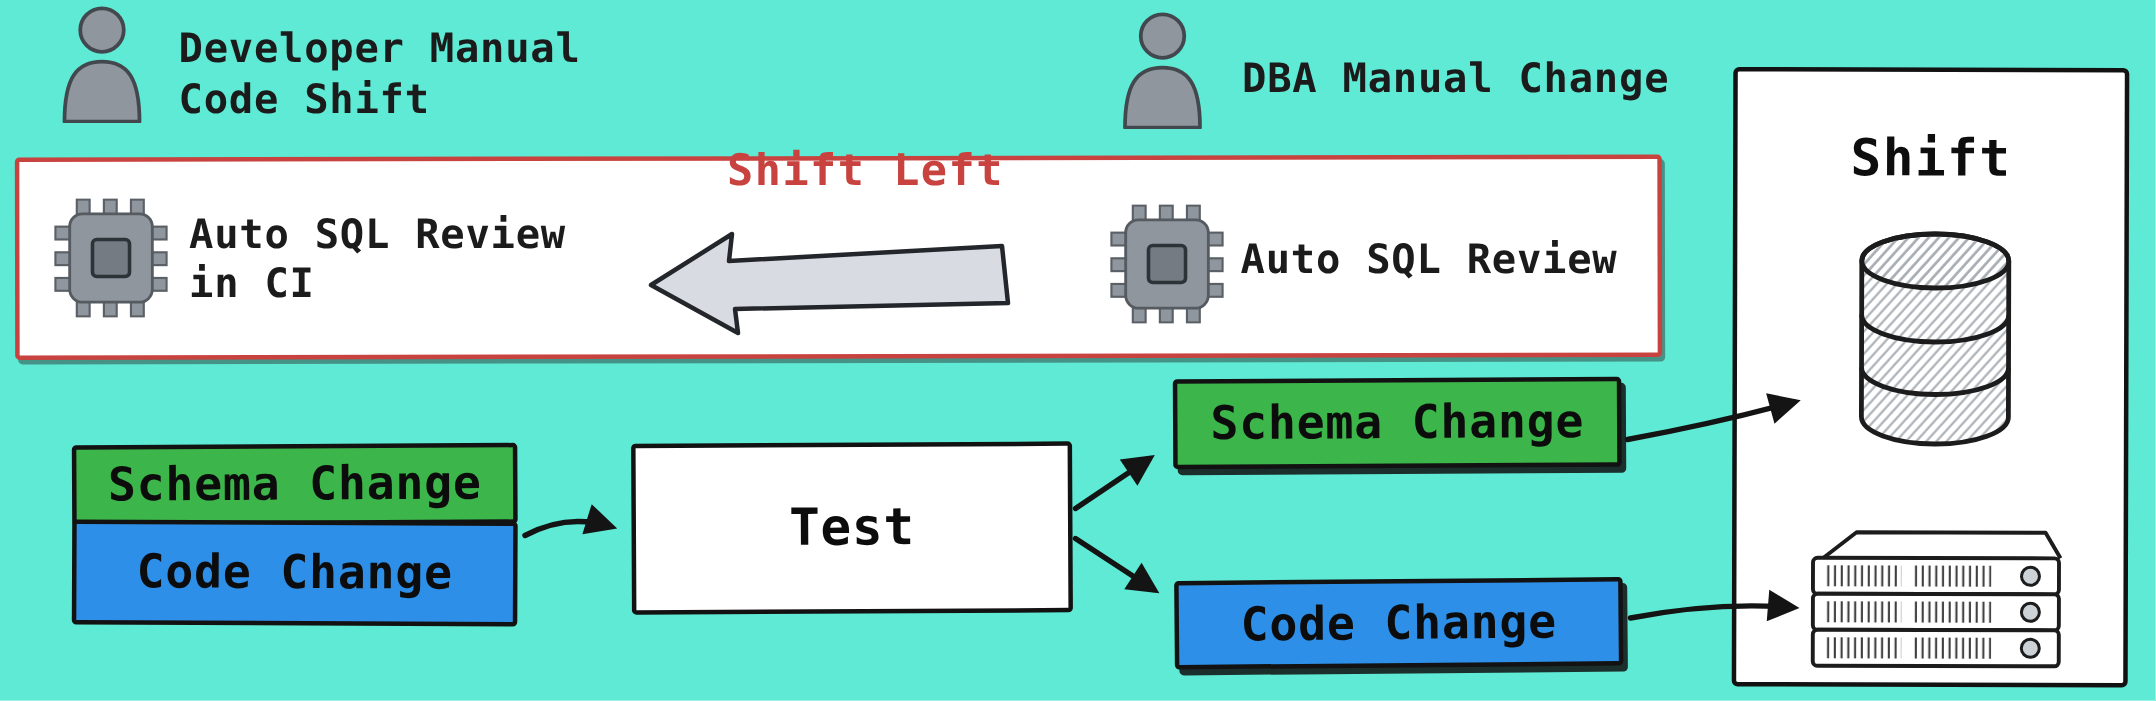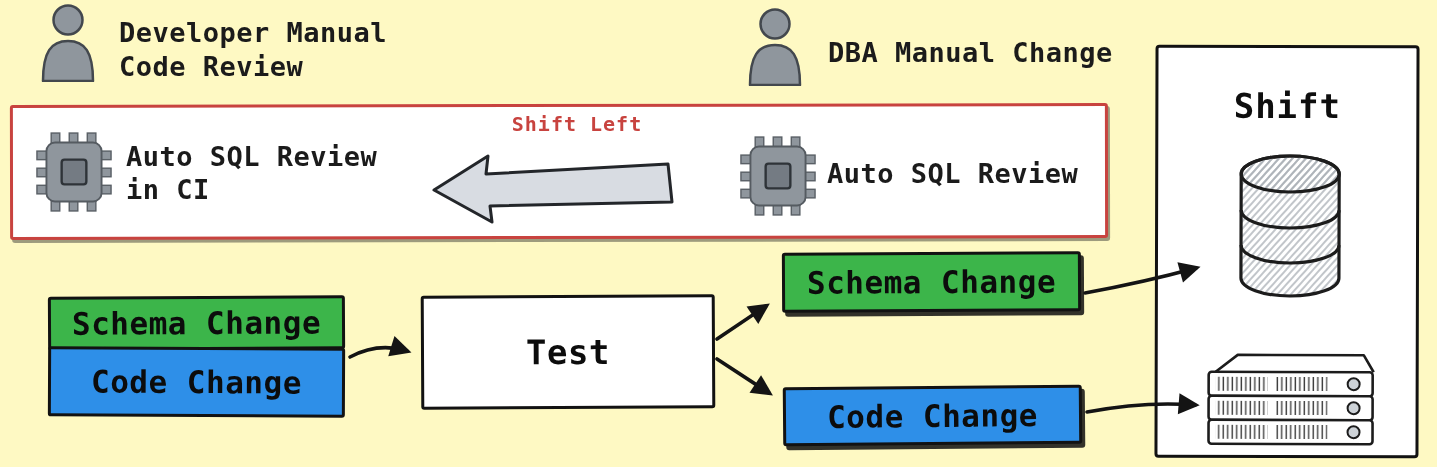--- a/index.html
+++ b/index.html
@@ -1,29 +1,29 @@
 <!DOCTYPE html>
 <html><head>
 <meta charset="utf-8">
 <style>
   * { margin:0; padding:0; box-sizing:border-box; }
   body { background:#ffffff; font-family:"DejaVu Sans Mono","Liberation Mono",monospace; }
-  .canvas { position:relative; width:1437px; height:467px; background:#fef9c3; overflow:hidden; }
+  .canvas { position:relative; width:1437px; height:467px; background:#5eead4; overflow:hidden; }
   .abs { position:absolute; }
   .label { position:absolute; font-weight:700; color:#1b1b1b; }
   .actor-label { font-size:27px; line-height:34px; letter-spacing:0.5px; }
   .chip-label { font-size:27px; line-height:33px; letter-spacing:0.5px; }
   .red-panel {
     position:absolute; left:10px; top:104px; width:1098px; height:135px;
     border:3px solid #c8433f; background:#ffffff; border-radius:3px;
     box-shadow:2px 3px 0 rgba(40,40,40,0.45); transform:rotate(-0.1deg);
   }
   .shift-label {
-    position:absolute; left:452px; top:112px; width:250px; text-align:center;
-    font-size:20px; font-weight:700; color:#c8433f; letter-spacing:1px;
+    position:absolute; left:452px; top:96px; width:250px; text-align:center;
+    font-size:29px; font-weight:700; color:#c8433f; letter-spacing:1px;
   }
   .flow-box {
     position:absolute; display:flex; align-items:center; justify-content:center;
     border:3px solid #121212; border-radius:3px;
     font-size:31px; font-weight:700; color:#0c0c0c; letter-spacing:0.5px;
   }
   .green { background:#3cb54a; }
   .blue  { background:#2e8fe8; }
   .white { background:#ffffff; }
   .shadowed { box-shadow:3px 4px 0 rgba(15,15,15,0.85); }
@@ -72,21 +72,21 @@
 
 <div class="canvas">
 
   <div class="red-panel"></div>
 
   <svg class="abs" style="left:36px;top:4px" width="64" height="78">
       <use href="#sym-person"></use>
     </svg>
   <div class="label actor-label" style="left:119px;top:16px">
     <div>Developer Manual</div>
-    <div>Code Review</div>
+    <div>Code Shift</div>
   </div>
 
   <svg class="abs" style="left:743px;top:8px" width="64" height="78">
       <use href="#sym-person"></use>
     </svg>
   <div class="label actor-label" style="left:828px;top:36px">DBA Manual Change</div>
 
   <svg class="abs" style="left:36px;top:132px" width="76" height="80" viewBox="0 0 80 84">
       <use href="#sym-chip"></use>
     </svg>

